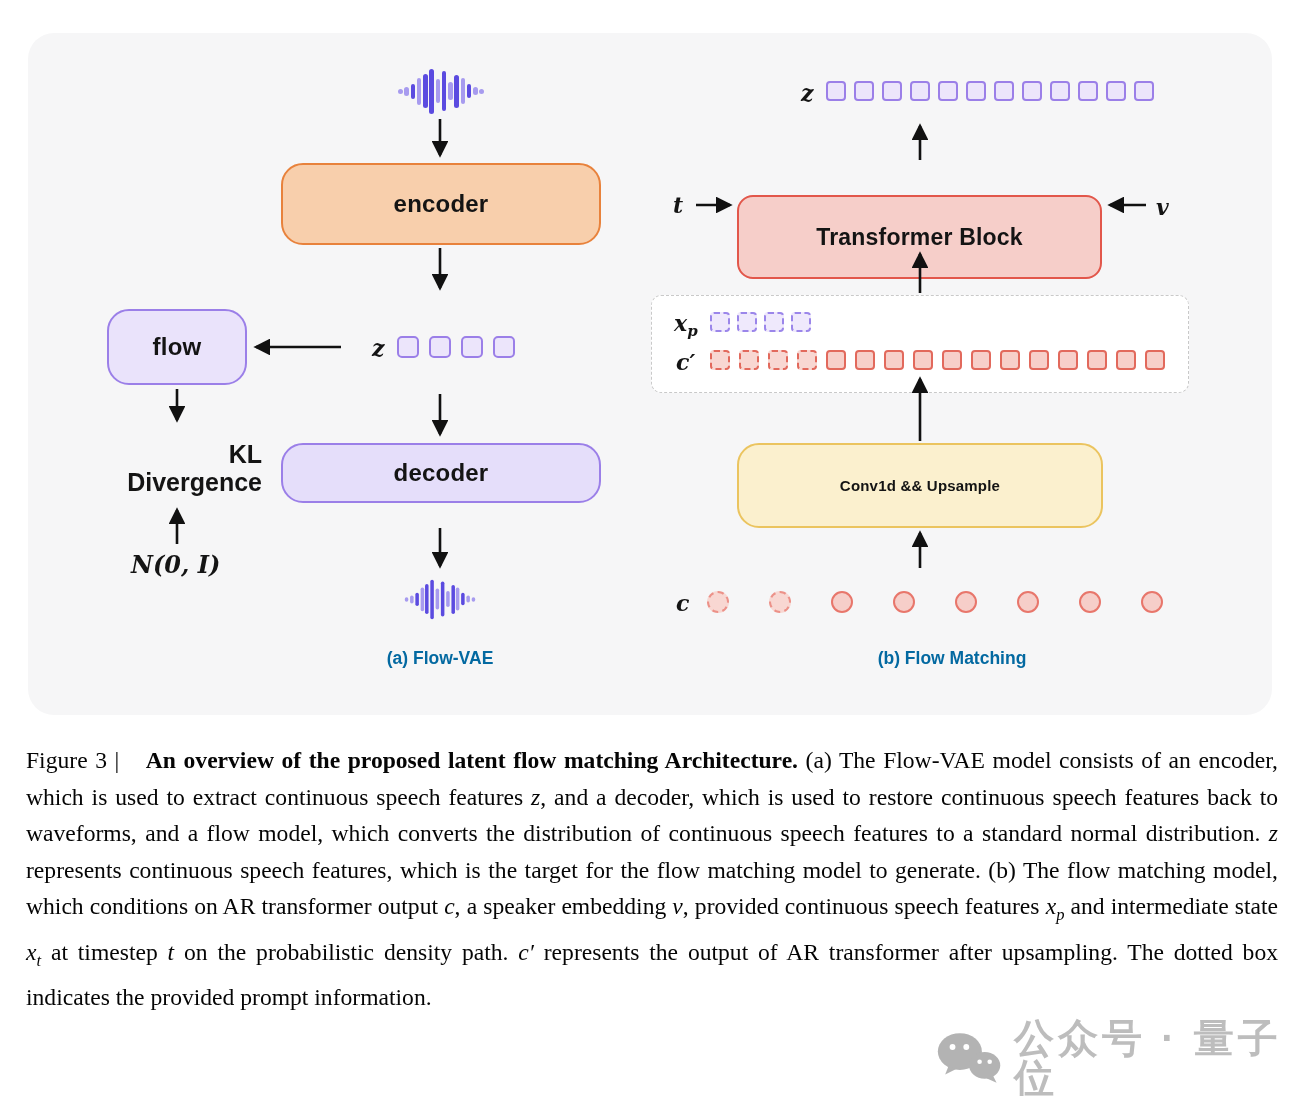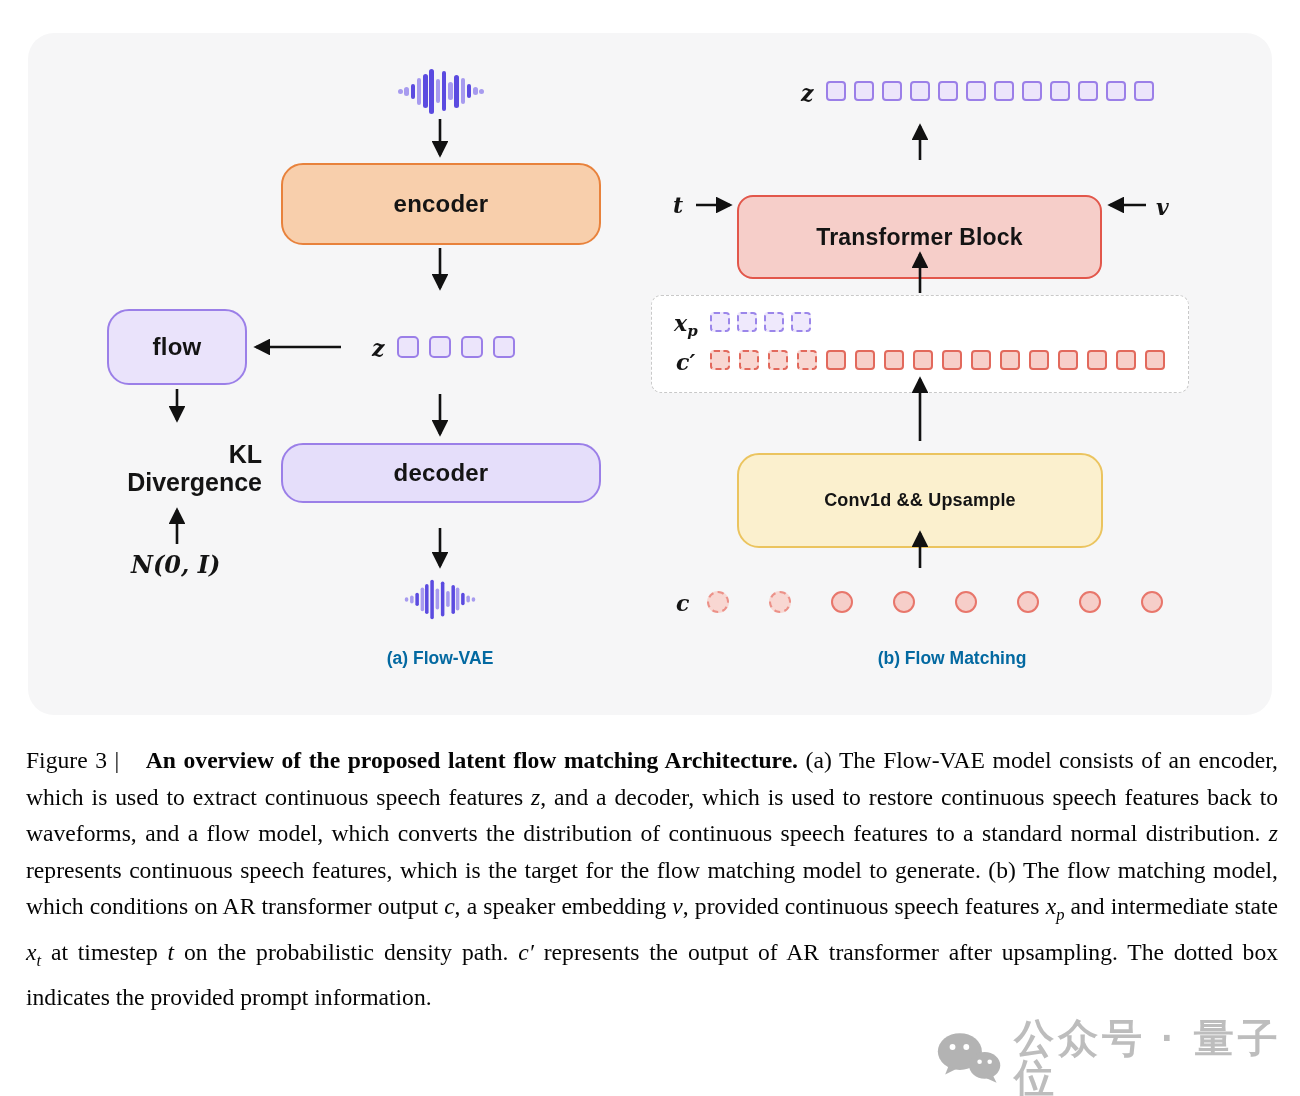--- a/index.html
+++ b/index.html
@@ -22,22 +22,22 @@
   .node{display:flex;align-items:center;justify-content:center;border-radius:22px;
     font-weight:700;letter-spacing:.2px;}
   .node-encoder{left:281px;top:163px;width:320px;height:82px;background:var(--encoder-fill);
     border:2.5px solid var(--encoder-border);font-size:24px;}
   .node-flow{left:107px;top:309px;width:140px;height:76px;background:var(--purple-fill);
     border:2.5px solid var(--purple-border);font-size:24px;}
   .node-decoder{left:281px;top:443px;width:320px;height:60px;background:var(--decoder-fill);
     border:2.5px solid var(--purple-border);font-size:24px;}
   .node-transformer{left:737px;top:163px;width:365px;height:84px;background:var(--red-fill);
     border:2.5px solid var(--red-border);font-size:23px;border-radius:16px;margin-top:32px;}
-  .node-conv{left:737px;top:443px;width:366px;height:95px;background:var(--yellow-fill);
-    border:2.5px solid var(--yellow-border);font-size:18px;margin-top:10px;}
+  .node-conv{left:737px;top:443px;width:366px;height:85px;background:var(--yellow-fill);
+    border:2.5px solid var(--yellow-border);font-size:15px;}
 
   
   .math{font-family:"DejaVu Serif","Liberation Serif",serif;font-style:italic;font-weight:600;}
   .math sub{font-size:.68em;font-style:italic;}
   .mlabel{font-size:22px;line-height:1;}
 
   
   .trow{display:flex;align-items:center;}
   .sq{width:22px;height:22px;border-radius:5px;background:var(--token-purple-fill);
     border:2px solid var(--purple-border);flex:0 0 auto;}

